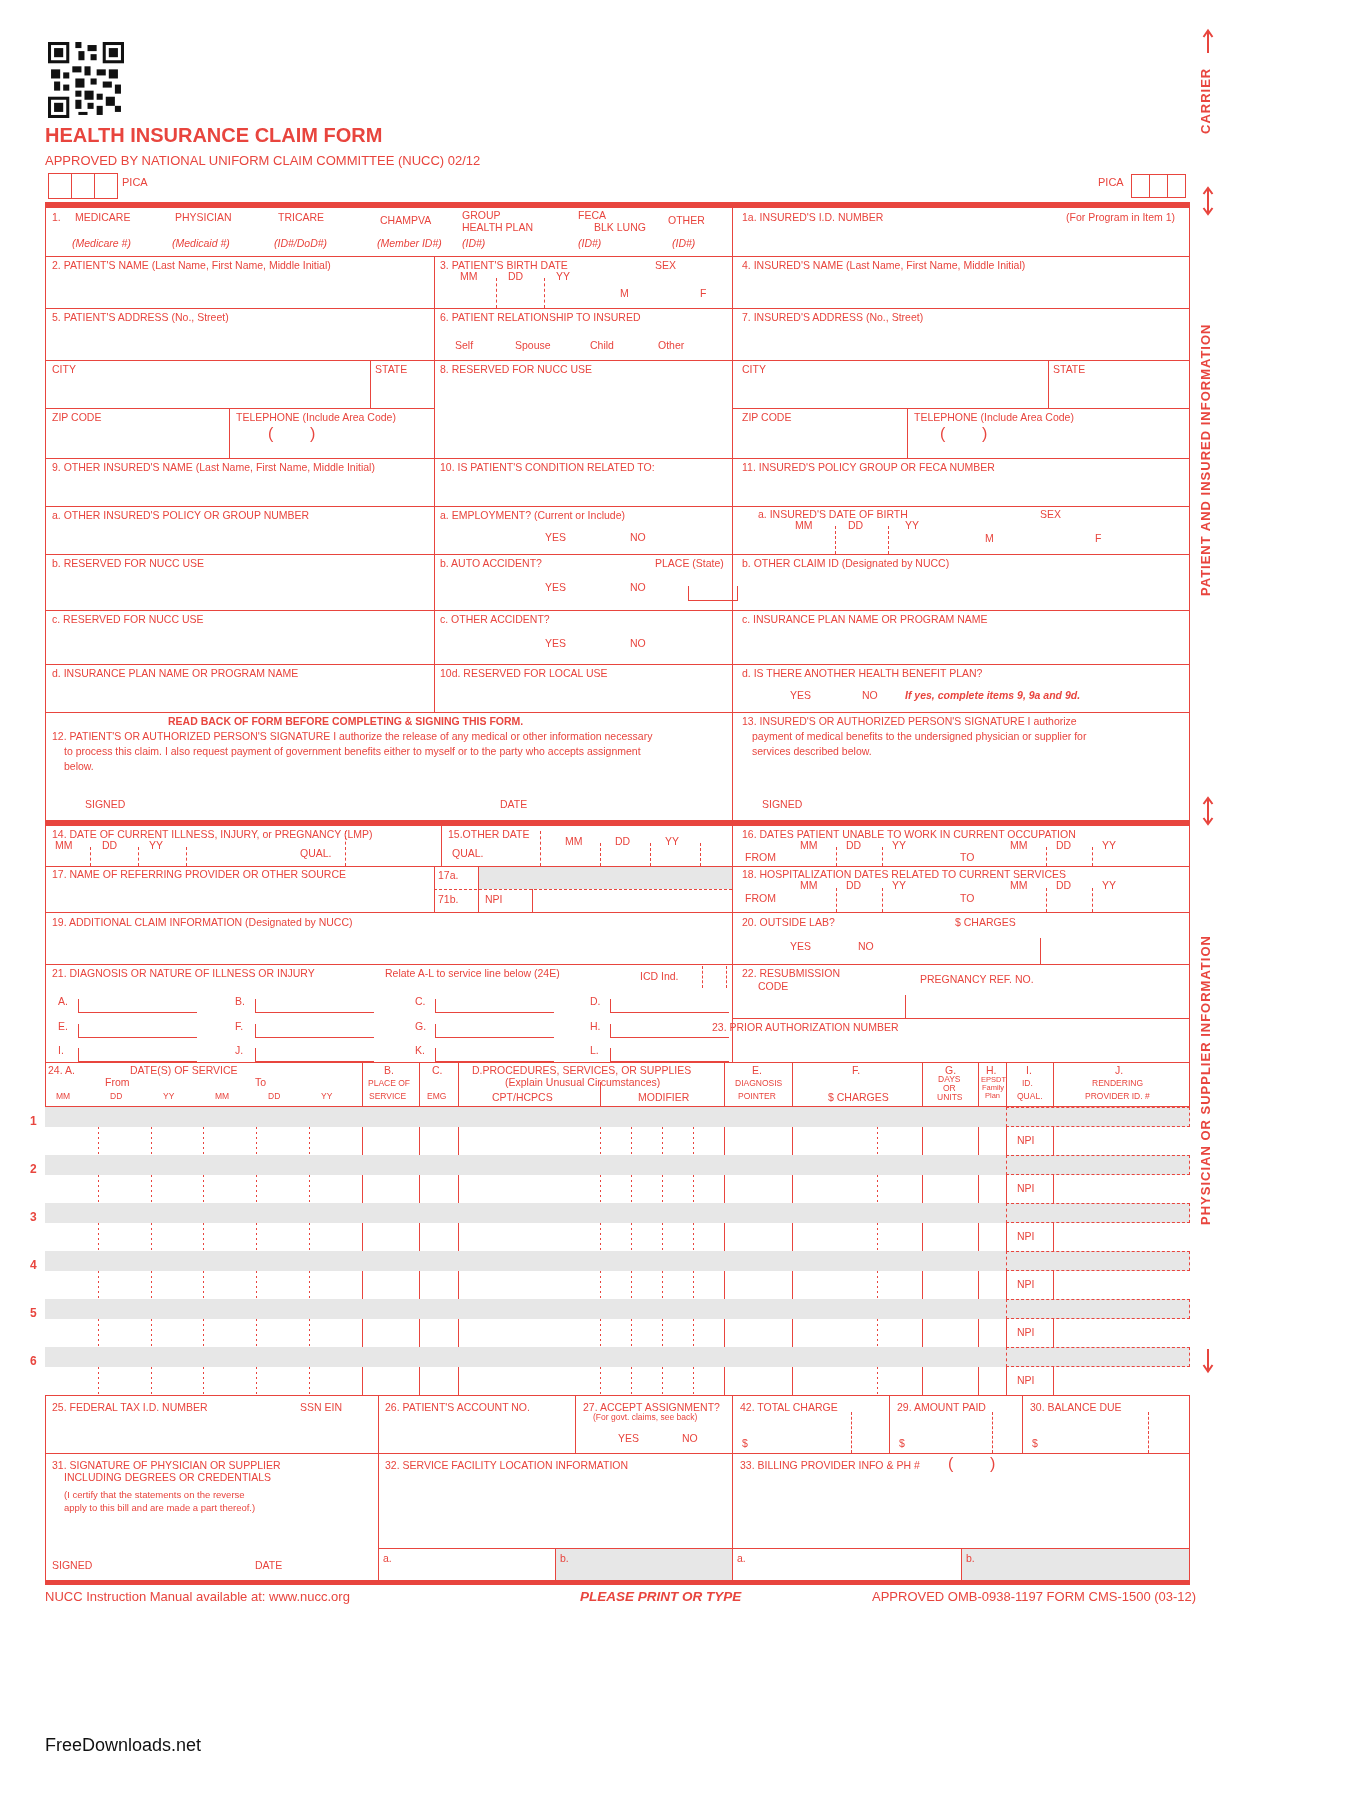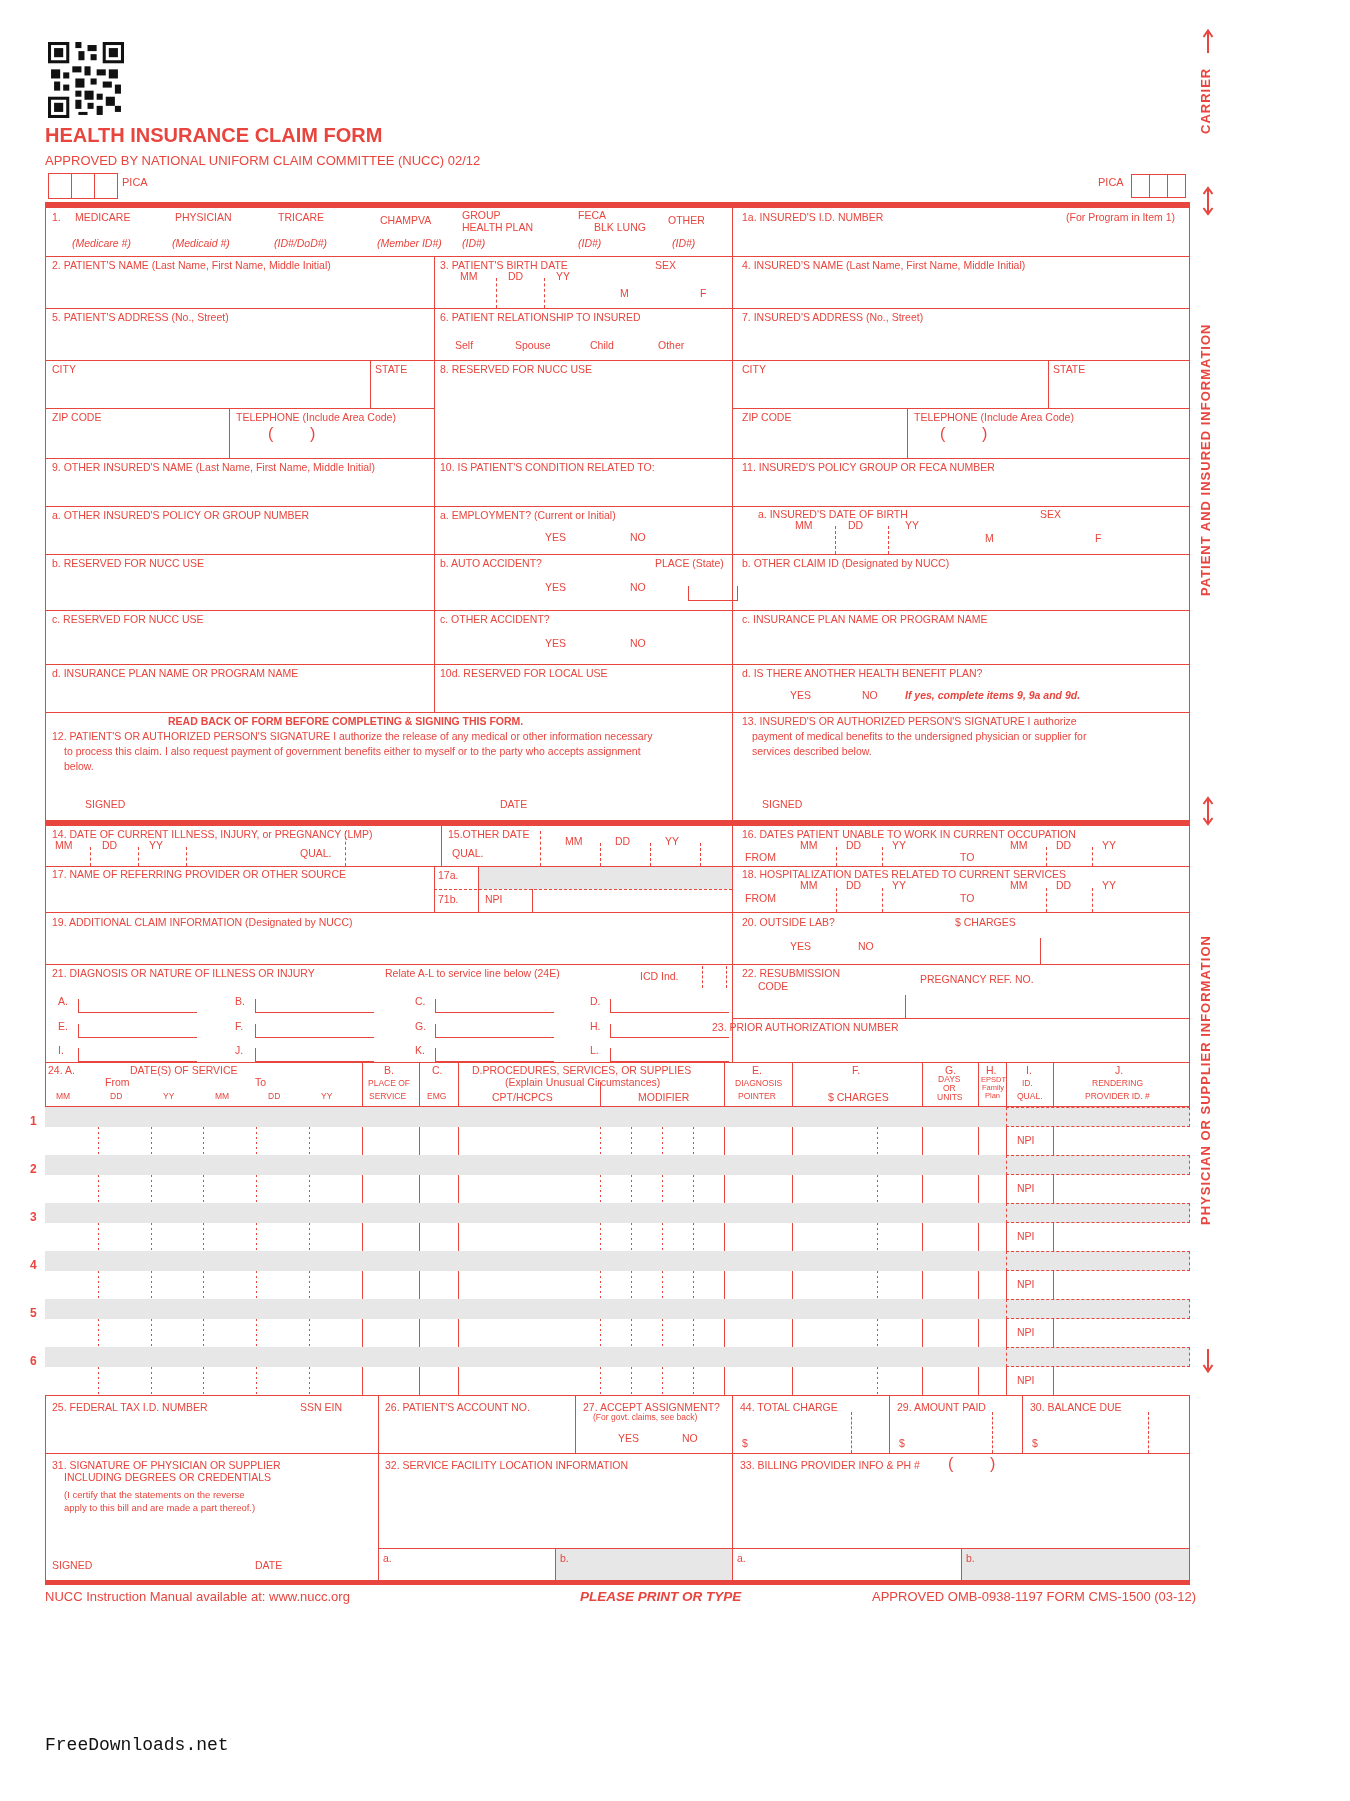--- a/index.html
+++ b/index.html
@@ -44,21 +44,21 @@
       repeating-linear-gradient(to bottom,var(--r) 0 2px,transparent 2px 5px),
       repeating-linear-gradient(to bottom,var(--r) 0 2px,transparent 2px 5px),
       repeating-linear-gradient(to bottom,var(--r) 0 2px,transparent 2px 5px);
     background-repeat:no-repeat;
     background-size:1px 100%,1px 100%,1px 100%,1px 100%,1px 100%,1px 100%,1px 100%,1px 100%,1px 100%,
                     1px 100%,1px 100%,1px 100%,1px 100%,1px 100%,1px 100%,1px 100%,1px 100%,1px 100%,1px 100%;
     background-position:317px 0,374px 0,413px 0,679px 0,747px 0,877px 0,933px 0,961px 0,1008px 0,
                         53px 0,106px 0,158px 0,211px 0,264px 0,555px 0,586px 0,617px 0,648px 0,832px 0;}
   .num{font-size:12px;font-weight:bold;}
   .gfill{position:absolute;background:var(--g);}
-  .wm{position:absolute;left:45px;top:1735px;font-family:Liberation Mono, monospace;
+  .wm{position:absolute;left:45px;top:1735px;font-family:Liberation Sans, sans-serif;
       font-size:18px;color:#111;}
   .ftc{font-weight:bold;font-style:italic;font-size:13.5px;}
   .ft{font-size:13px;}
   .paren{font-size:16px;font-weight:normal;}
 </style>
 </head>
 <body>
 
 <svg style="position:absolute;left:48px;top:42px" width="76" height="76" viewBox="0 0 25 25">
   <rect x="0" y="0" width="25" height="25" fill="#fff"></rect>
@@ -229,21 +229,21 @@
 <i class="l" style="left:742px;top:412px">ZIP CODE</i>
 <i class="l" style="left:914px;top:412px">TELEPHONE (Include Area Code)</i>
 <i class="l paren" style="left:940px;top:428px">(</i>
 <i class="l paren" style="left:982px;top:428px">)</i>
 
 <i class="l" style="left:52px;top:462px">9. OTHER INSURED'S NAME (Last Name, First Name, Middle Initial)</i>
 <i class="l" style="left:440px;top:462px">10. IS PATIENT'S CONDITION RELATED TO:</i>
 <i class="l" style="left:742px;top:462px">11. INSURED'S POLICY GROUP OR FECA NUMBER</i>
 
 <i class="l" style="left:52px;top:510px">a. OTHER INSURED'S POLICY OR GROUP NUMBER</i>
-<i class="l" style="left:440px;top:510px">a. EMPLOYMENT? (Current or Initial)</i>
+<i class="l" style="left:440px;top:510px">a. EMPLOYMENT? (Current or Include)</i>
 <i class="l" style="left:545px;top:532px">YES</i>
 <i class="l" style="left:630px;top:532px">NO</i>
 <i class="l" style="left:758px;top:509px">a. INSURED'S DATE OF BIRTH</i>
 <i class="l" style="left:795px;top:520px">MM</i>
 <i class="l" style="left:848px;top:520px">DD</i>
 <i class="l" style="left:905px;top:520px">YY</i>
 <span class="vd" style="left:835px;top:526px;height:28px"></span>
 <span class="vd" style="left:888px;top:526px;height:28px"></span>
 <i class="l" style="left:1040px;top:509px">SEX</i>
 <i class="l" style="left:985px;top:533px">M</i>
@@ -476,21 +476,21 @@
 <span class="vd" style="left:851px;top:1412px;height:41px"></span>
 <span class="vd" style="left:992px;top:1412px;height:41px"></span>
 <span class="vd" style="left:1148px;top:1412px;height:41px"></span>
 <i class="l" style="left:52px;top:1402px">25. FEDERAL TAX I.D. NUMBER</i>
 <i class="l" style="left:300px;top:1402px">SSN EIN</i>
 <i class="l" style="left:385px;top:1402px">26. PATIENT'S ACCOUNT NO.</i>
 <i class="l" style="left:583px;top:1402px">27. ACCEPT ASSIGNMENT?</i>
 <i class="l s8" style="left:593px;top:1413px">(For govt. claims, see back)</i>
 <i class="l" style="left:618px;top:1433px">YES</i>
 <i class="l" style="left:682px;top:1433px">NO</i>
-<i class="l" style="left:740px;top:1402px">44. TOTAL CHARGE</i>
+<i class="l" style="left:740px;top:1402px">42. TOTAL CHARGE</i>
 <i class="l" style="left:742px;top:1438px">$</i>
 <i class="l" style="left:897px;top:1402px">29. AMOUNT PAID</i>
 <i class="l" style="left:899px;top:1438px">$</i>
 <i class="l" style="left:1030px;top:1402px">30. BALANCE DUE</i>
 <i class="l" style="left:1032px;top:1438px">$</i>
 
 <span class="v" style="left:378px;top:1453px;height:127px"></span>
 <span class="v" style="left:555px;top:1548px;height:32px"></span>
 <span class="v" style="left:961px;top:1548px;height:32px"></span>
 <div class="gfill" style="left:556px;top:1549px;width:176px;height:31px"></div>

